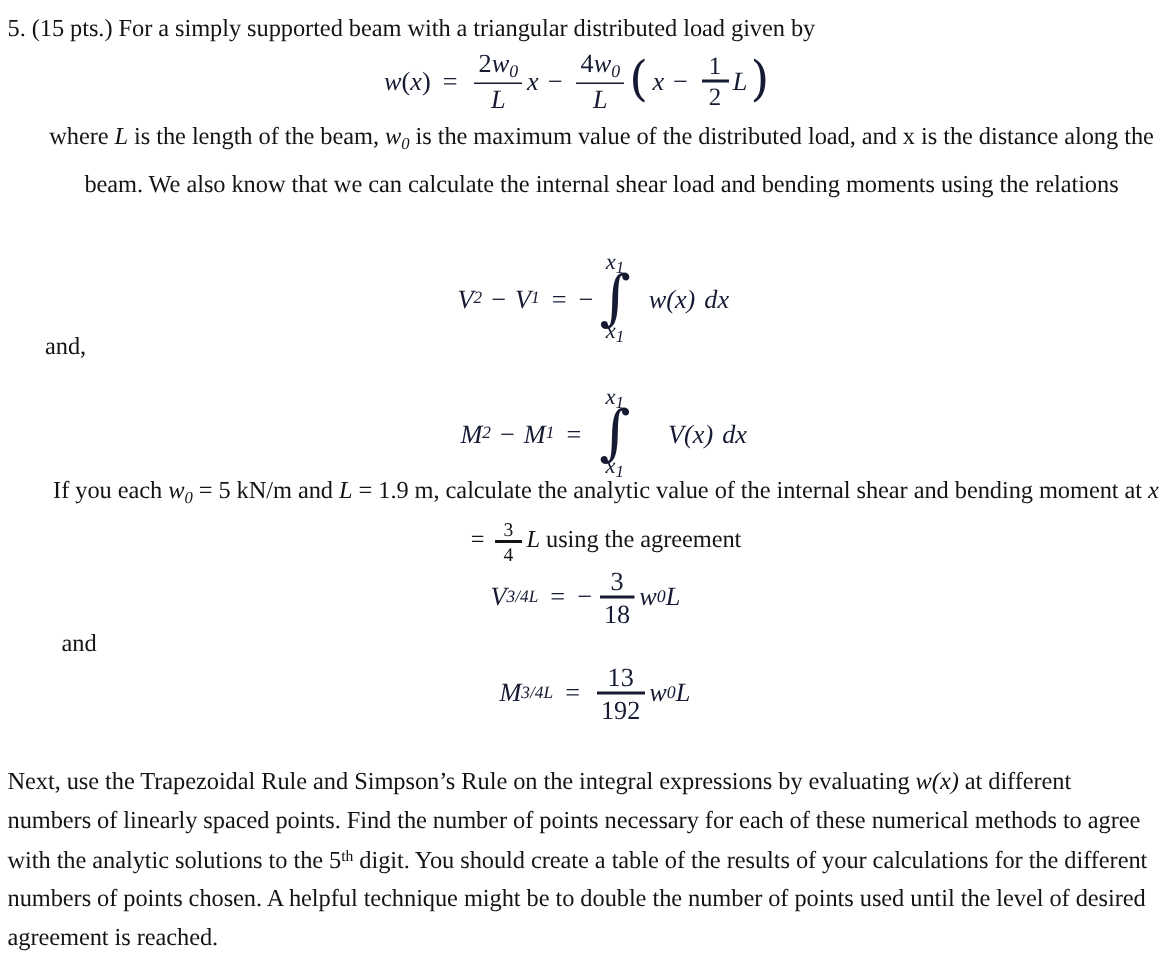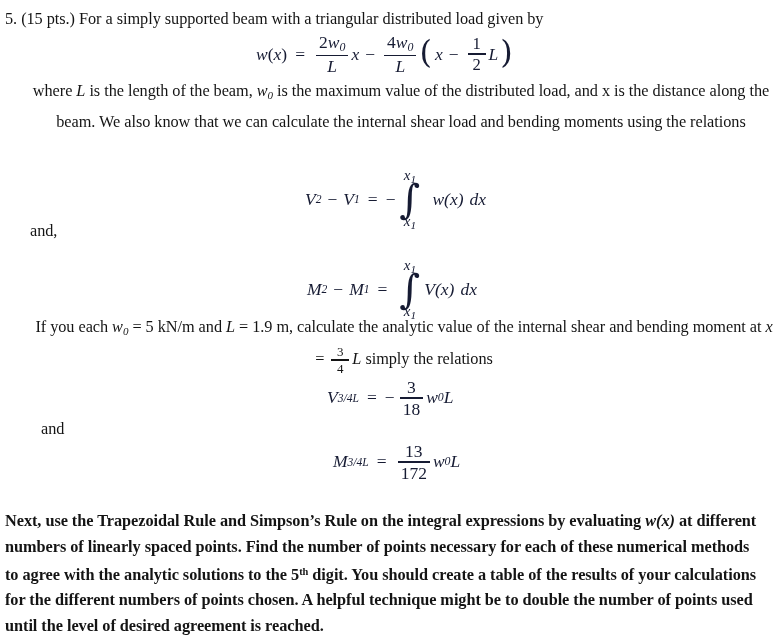--- a/index.html
+++ b/index.html
@@ -195,30 +195,30 @@
       <span class="subsm">2</span>
     <span class="op">−</span>
     <span class="v">M</span>
       <span class="subsm">1</span>
     <span class="eqsign">=</span>
     <span class="integral">
       <span class="lim top"><span>x</span><span style="font-size:0.75em;vertical-align:-0.25em;">1</span></span>
       <span class="sign">∫</span>
       <span class="lim bot"><span>x</span><span style="font-size:0.75em;vertical-align:-0.25em;">1</span></span>
     </span>
-    <span class="v" style="margin-left:0;">V(x)</span>
+    <span class="v" style="margin-left:21px;">V(x)</span>
     <span class="v" style="margin-left:6px;">dx</span>
   </div>
 
   <div class="para word-indent" style="left:5px; top:314px; width:748px;">
     <span>If you each </span><span class="it">w</span><span class="sub">0</span><span> = 5 kN/m and </span><span class="it">L</span><span> = 1.9 m, calculate the analytic value of the internal shear and bending moment at </span><span class="it">x</span><span> = </span><span class="frac" style="font-size:0.80em;">
         <span class="num">3</span>
         <span class="bar" style="background:#141414;"></span>
         <span class="den">4</span>
-      </span><span class="it">L</span><span> simply the relations</span>
+      </span><span class="it">L</span><span> using the agreement</span>
   </div>
 
   <div class="eq" style="left:327px; top:378px;">
     <span class="v">V</span>
       <span class="subsm">3/4L</span>
     <span class="eqsign">=</span>
     <span>−</span>
     <span class="frac" style="margin-left:5px;">
       <span class="num">3</span>
       <span class="bar"></span>
@@ -233,24 +233,24 @@
     <span>and</span>
   </div>
 
   <div class="eq" style="left:333px; top:442px;">
     <span class="v">M</span>
       <span class="subsm">3/4L</span>
     <span class="eqsign">=</span>
     <span class="frac">
       <span class="num">13</span>
       <span class="bar"></span>
-      <span class="den">172</span>
+      <span class="den">192</span>
     </span>
     <span class="v">w</span>
       <span class="sub">0</span>
       <span class="v">L</span>
   </div>
 
-  <div class="para" style="left:5px; top:508px; width:760px;font-weight:bold;">
+  <div class="para" style="left:5px; top:508px; width:760px;">
     <span>Next, use the Trapezoidal Rule and Simpson’s Rule on the integral expressions by evaluating </span><span class="it">w(x)</span><span> at different numbers of linearly spaced points.  Find the number of points necessary for each of these numerical methods to agree with the analytic solutions to the 5</span><span class="sup">th</span><span> digit.  You should create a table of the results of your calculations for the different numbers of points chosen.  A helpful technique might be to double the number of points used until the level of desired agreement is reached.</span>
   </div>
 
 </div>
 
 </body></html>

